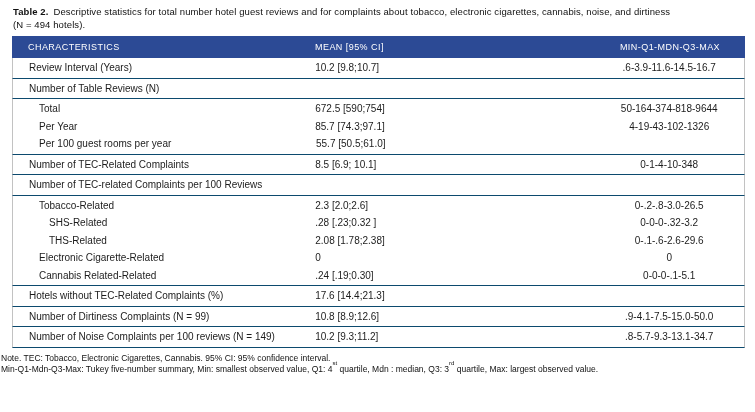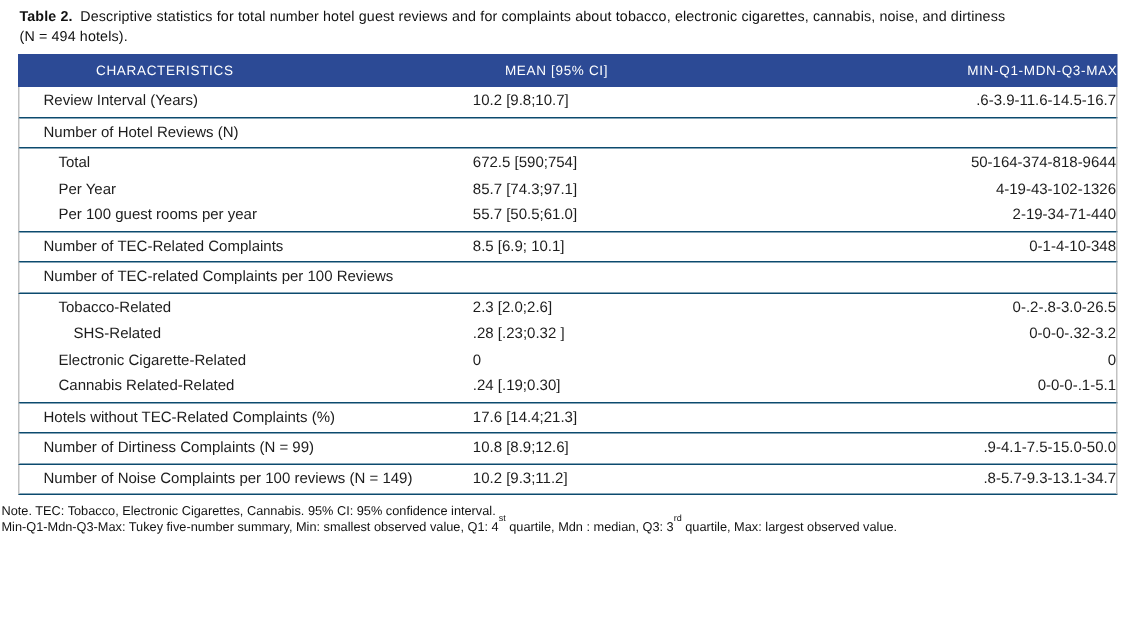--- a/index.html
+++ b/index.html
@@ -25,25 +25,24 @@
   
   .tablewrap { margin: 5px 10px 0 12px; width: 733px; }
   .thead {
     display: flex;
     background: #2c4a95;
     color: #ffffff;
     height: 22px;
     line-height: 22px;
     font-size: 9px;
     letter-spacing: 0.45px;
-    padding-left: 36px;
   }
   .c1 { width: 303px; padding-left: 16px; overflow: hidden; white-space: nowrap; }
   .c2 { width: 280px; white-space: nowrap; }
-  .c3 { width: 150px; text-align: right; white-space: nowrap; }
+  .c3 { width: 150px; text-align: center; white-space: nowrap; }
 
   .group {
     border-left: 1px solid #c2c2c2;
     border-right: 1px solid #c2c2c2;
     border-bottom: 1px solid #0c4a6e;
     padding: 1px 0;
   }
   .row { display: flex; height: 17.5px; line-height: 17.5px; font-size: 10px; }
   .row.indent1 .c1 { padding-left: 26px; }
   .row.indent2 .c1 { padding-left: 36px; }
@@ -76,39 +75,38 @@
     <div class="group">
       <div class="row">
         <div class="c1">Review Interval (Years)</div>
         <div class="c2">10.2 [9.8;10.7]</div>
         <div class="c3">.6-3.9-11.6-14.5-16.7</div>
       </div>
     </div>
 
     <div class="group">
       <div class="row section">
-        <div class="c1">Number of Hotel Reviews (N)</div>
+        <div class="c1">Number of Table Reviews (N)</div>
       </div>
     </div>
 
     <div class="group">
       <div class="row indent1">
         <div class="c1">Total</div>
         <div class="c2">672.5 [590;754]</div>
         <div class="c3">50-164-374-818-9644</div>
       </div>
       <div class="row indent1">
         <div class="c1">Per Year</div>
         <div class="c2">85.7 [74.3;97.1]</div>
         <div class="c3">4-19-43-102-1326</div>
       </div>
       <div class="row indent1">
         <div class="c1">Per 100 guest rooms per year</div>
         <div class="c2">55.7 [50.5;61.0]</div>
-        <div class="c3">2-19-34-71-440</div>
       </div>
     </div>
 
     <div class="group">
       <div class="row">
         <div class="c1">Number of TEC-Related Complaints</div>
         <div class="c2">8.5 [6.9; 10.1]</div>
         <div class="c3">0-1-4-10-348</div>
       </div>
     </div>
@@ -122,20 +120,25 @@
     <div class="group">
       <div class="row indent1">
         <div class="c1">Tobacco-Related</div>
         <div class="c2">2.3 [2.0;2.6]</div>
         <div class="c3">0-.2-.8-3.0-26.5</div>
       </div>
       <div class="row indent2">
         <div class="c1">SHS-Related</div>
         <div class="c2">.28 [.23;0.32 ]</div>
         <div class="c3">0-0-0-.32-3.2</div>
+      </div>
+      <div class="row indent2">
+        <div class="c1">THS-Related</div>
+        <div class="c2">2.08 [1.78;2.38]</div>
+        <div class="c3">0-.1-.6-2.6-29.6</div>
       </div>
       <div class="row indent1">
         <div class="c1">Electronic Cigarette-Related</div>
         <div class="c2">0</div>
         <div class="c3">0</div>
       </div>
       <div class="row indent1">
         <div class="c1">Cannabis Related-Related</div>
         <div class="c2">.24 [.19;0.30]</div>
         <div class="c3">0-0-0-.1-5.1</div>

